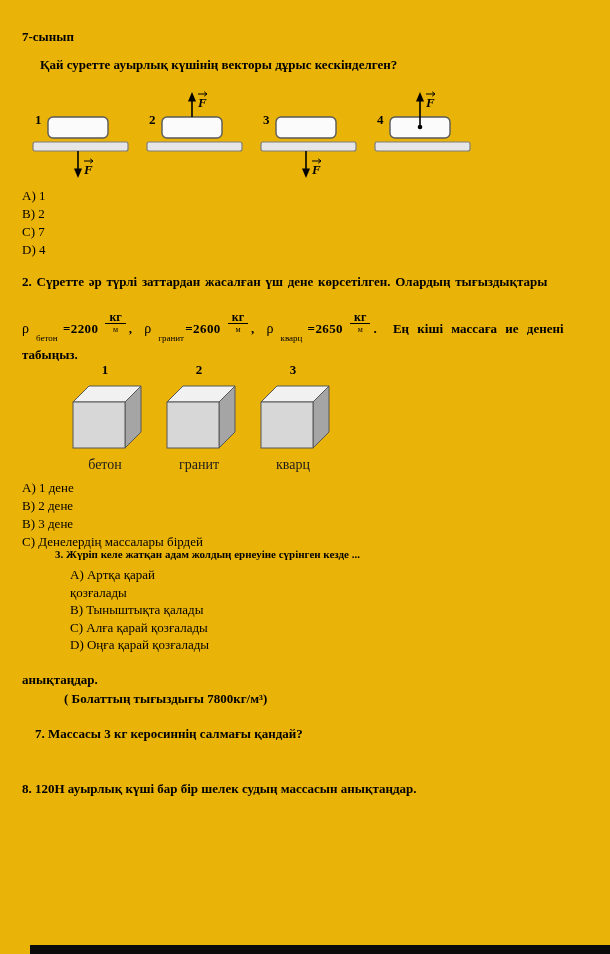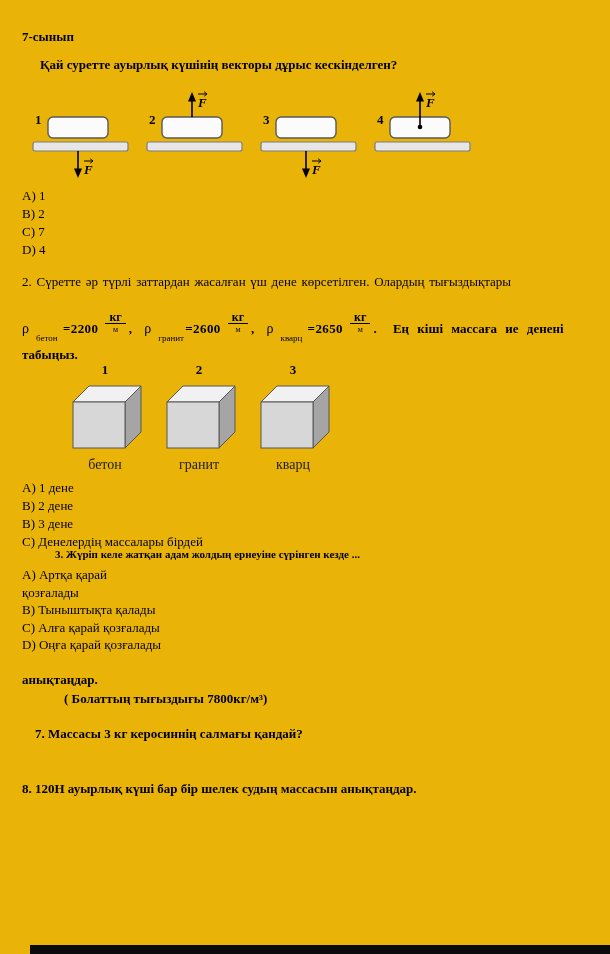--- a/index.html
+++ b/index.html
@@ -17,23 +17,23 @@
   .fig-num      { font:bold 13px "Liberation Serif", serif; fill:#000; }
   .blk          { fill:#fbfbfb; stroke:#5a5a5a; stroke-width:1.4; }
   .plat         { fill:#e6e6e6; stroke:#7d7d7d; stroke-width:1.2; }
   .arr          { stroke:#000; stroke-width:1.6; }
   .arrhead      { fill:#000; }
   .vecmark      { stroke:#000; stroke-width:1; fill:none; }
   .flabel       { font:italic bold 13px "Liberation Serif", serif; fill:#000; }
 
   .q1-options   { left:22px; top:187px; }
   .opt-line     { font-size:13px; line-height:18px; }
-  .opt-line-q3  { font-size:13px; line-height:17.5px; }
-
-  .q2-intro     { left:22px; top:274px; width:578px; font-size:13px; font-weight:normal; word-spacing:1.5px; }
+  .opt-line-q3  { font-size:13px; line-height:17.5px;margin-left:48px; }
+
+  .q2-intro     { left:22px; top:274px; width:578px; font-size:13px; font-weight:bold; word-spacing:1.5px; }
 
   .density-row  { left:22px; top:312px; width:580px; white-space:nowrap; font-size:13px; }
   .dterm        { display:inline-block; position:relative; }
   .rho          { font-size:14px; padding-right:34px; }
   .dsub         { position:absolute; left:14px; top:21px; font-size:9px; }
   .dval         { font-weight:bold; letter-spacing:0.4px; }
   .frac         { display:inline-block; vertical-align:1px; text-align:center; margin:0 3px 0 7px; }
   .fnum         { display:block; font-size:12px; font-weight:bold; line-height:10px; border-bottom:1.2px solid #000; padding:0 4px 1px; }
   .fden         { display:block; font-size:8px; line-height:9px; padding-top:1px; }
   .dsep         { font-weight:bold; margin-right:9px; }

